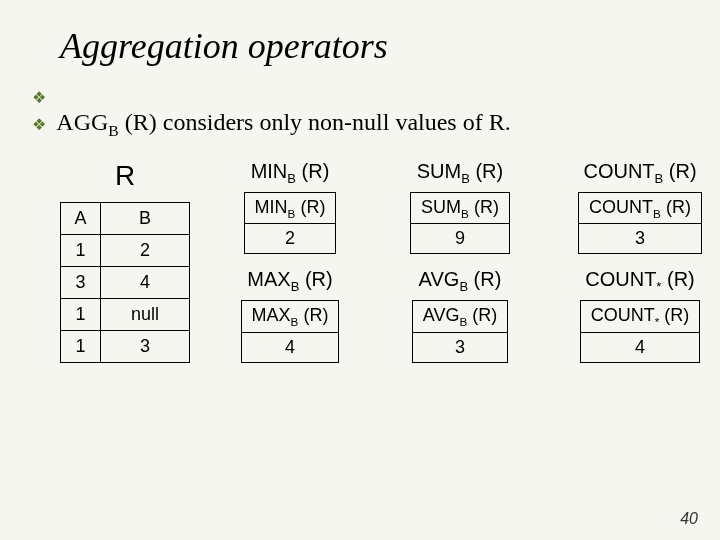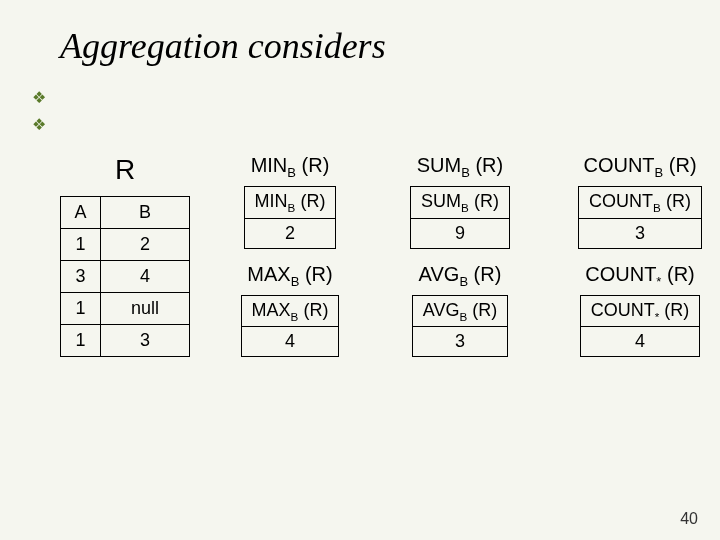--- a/index.html
+++ b/index.html
@@ -89,35 +89,39 @@
     text-align: center;
   }
 
   .page-num {
     position: absolute;
     bottom: 12px;
     right: 22px;
     font-family: Arial, Helvetica, sans-serif;
     font-size: 16px;
     color: #333;
+    font-style: italic;
   }
 </style>
 </head>
 <body>
 
 <div class="slide">
 
-  <div class="title">Aggregation considers</div>
+  <div class="title">Aggregation operators</div>
 
   <div class="bullets">
     <div class="bullet-row">
       <span class="bullet-icon">❖</span>
     </div>
     <div class="bullet-row">
       <span class="bullet-icon">❖</span>
+      <span>
+        <span>AGG</span><span class="sub_b">B</span><span> (R) considers only non-null values of R.</span>
+      </span>
     </div>
   </div>
 
   <div class="content">
 
     <div class="left-col">
       <div class="r-label">R</div>
       <table class="relation">
         <tbody>
             <tr>

